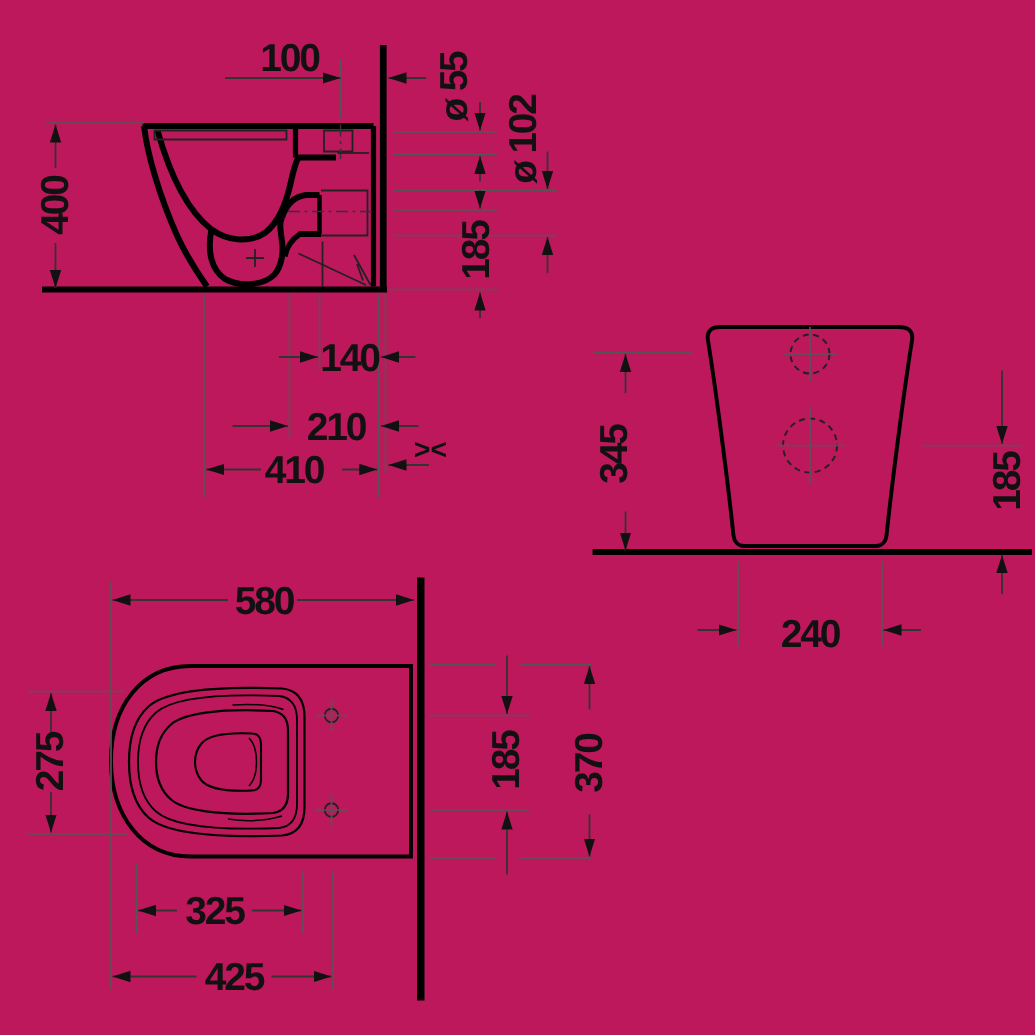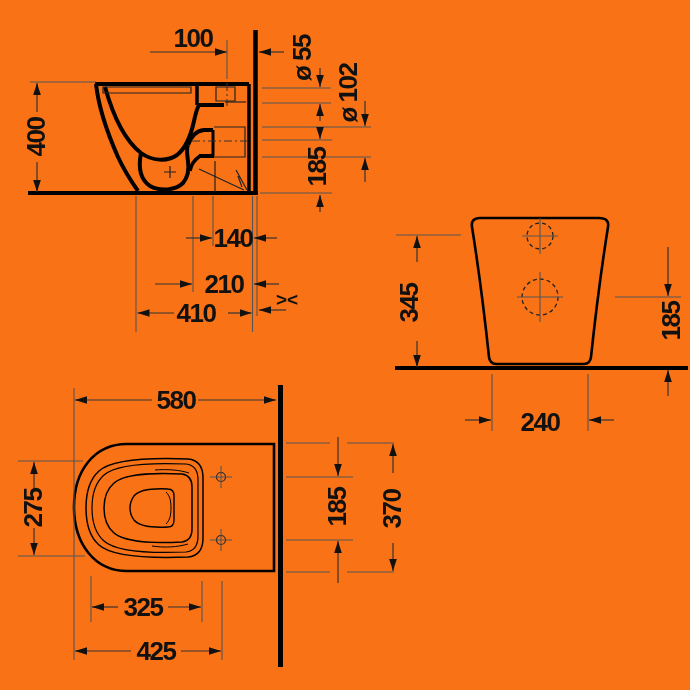--- a/index.html
+++ b/index.html
@@ -1,16 +1,16 @@
 <!DOCTYPE html>
 <html><head>
 <meta charset="utf-8">
 <style>
   html,body{margin:0;padding:0;background:#ffffff;}
-  .stage{width:690px;height:690px;position:relative;background:#f97316;}
+  .stage{width:690px;height:690px;position:relative;background:#be185d;}
   svg{display:block;}
   text{font-family:"Liberation Sans", sans-serif;font-weight:bold;fill:#111;
        font-size:26px;letter-spacing:-1.5px;}
   text.gap{font-size:19px;letter-spacing:0;}
   .obj{stroke:#000;fill:none;}
   .dim{stroke:#555;stroke-width:1.1;fill:none;}
   .arr{stroke:#333;stroke-width:1.2;fill:none;}
   .thin{stroke:#222;stroke-width:1.2;fill:none;}
   .dash{stroke:#333;stroke-width:1;fill:none;stroke-dasharray:8 3 2 3;}
   .dashc{stroke:#222;stroke-width:1.3;fill:none;stroke-dasharray:4 3;}

